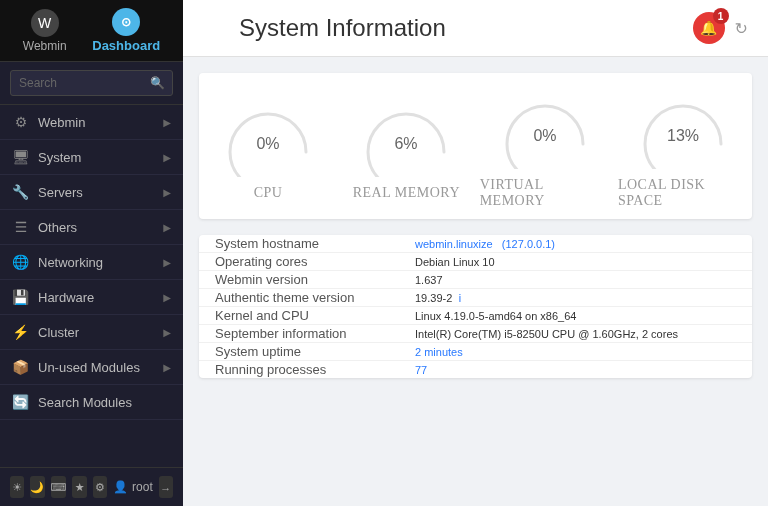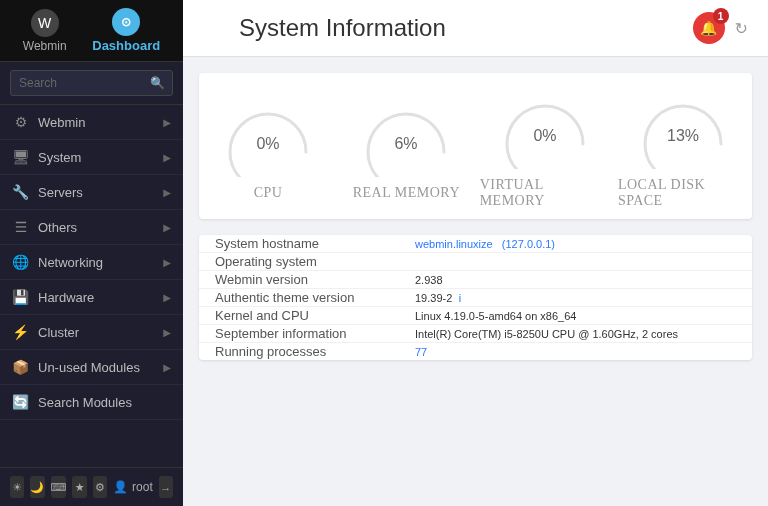--- a/index.html
+++ b/index.html
@@ -197,44 +197,51 @@
 
       <div class="info-row">
         <span class="info-key">System hostname</span>
         <span class="info-val">
           <a href="#">webmin.linuxize</a>&nbsp;&nbsp;
           <a href="#">(127.0.0.1)</a>
         </span>
       </div>
 
       <div class="info-row">
-        <span class="info-key">Operating system</span>
+        <span class="info-key">Operating cores</span>
+        <span class="info-val">Debian Linux 10</span>
       </div>
 
       <div class="info-row">
         <span class="info-key">Webmin version</span>
-        <span class="info-val">2.938</span>
+        <span class="info-val">1.637</span>
       </div>
 
       <div class="info-row">
         <span class="info-key">Authentic theme version</span>
         <span class="info-val">19.39-2 &nbsp;<span style="color:#2979ff;cursor:pointer;">ℹ</span></span>
       </div>
 
 
       <div class="info-row">
         <span class="info-key">Kernel and CPU</span>
         <span class="info-val">Linux 4.19.0-5-amd64 on x86_64</span>
       </div>
 
       <div class="info-row">
         <span class="info-key">September information</span>
         <span class="info-val">Intel(R) Core(TM) i5-8250U CPU @ 1.60GHz, 2 cores</span>
       </div>
 
+      <div class="info-row">
+        <span class="info-key">System uptime</span>
+        <span class="info-val">
+          <a href="#" class="link">2 minutes</a>
+        </span>
+      </div>
 
       <div class="info-row">
         <span class="info-key">Running processes</span>
         <span class="info-val">
           <a href="#" class="link">77</a>
         </span>
       </div>
 
     </div>
   </div>

